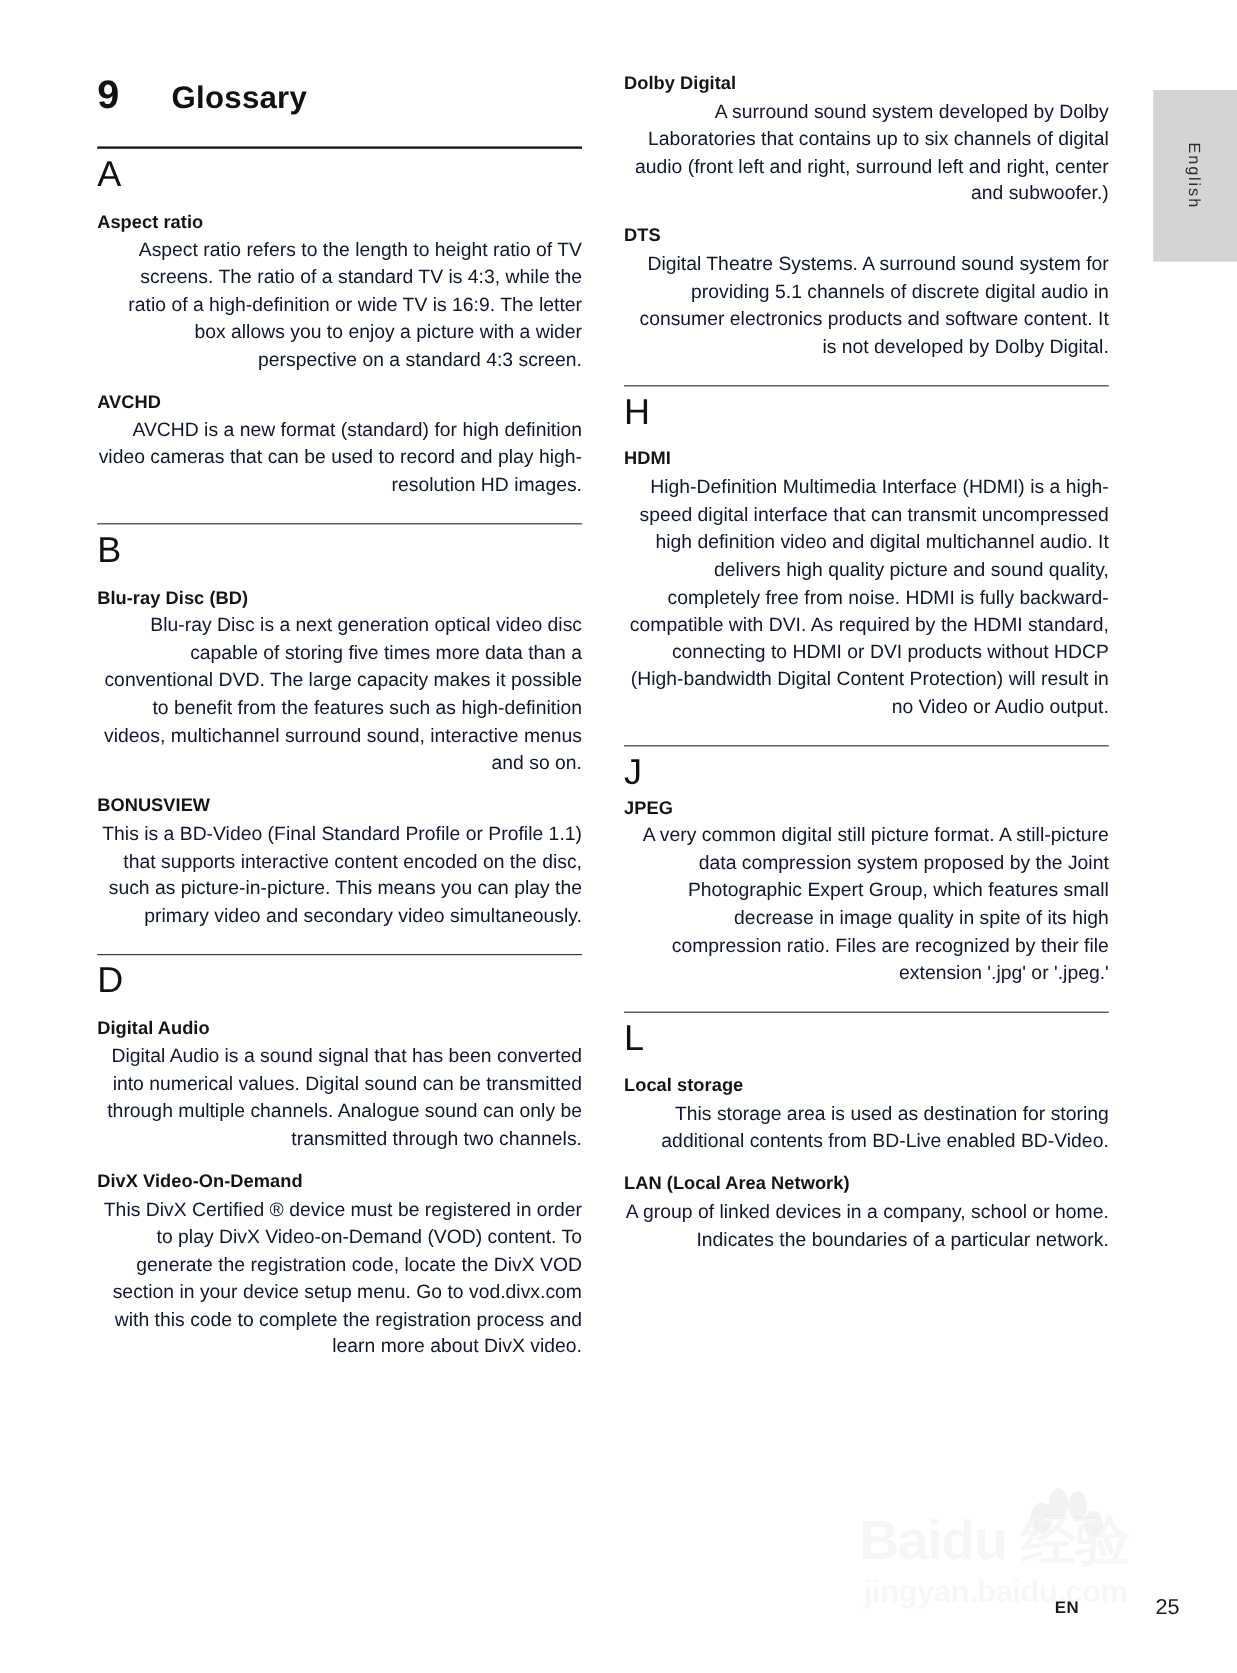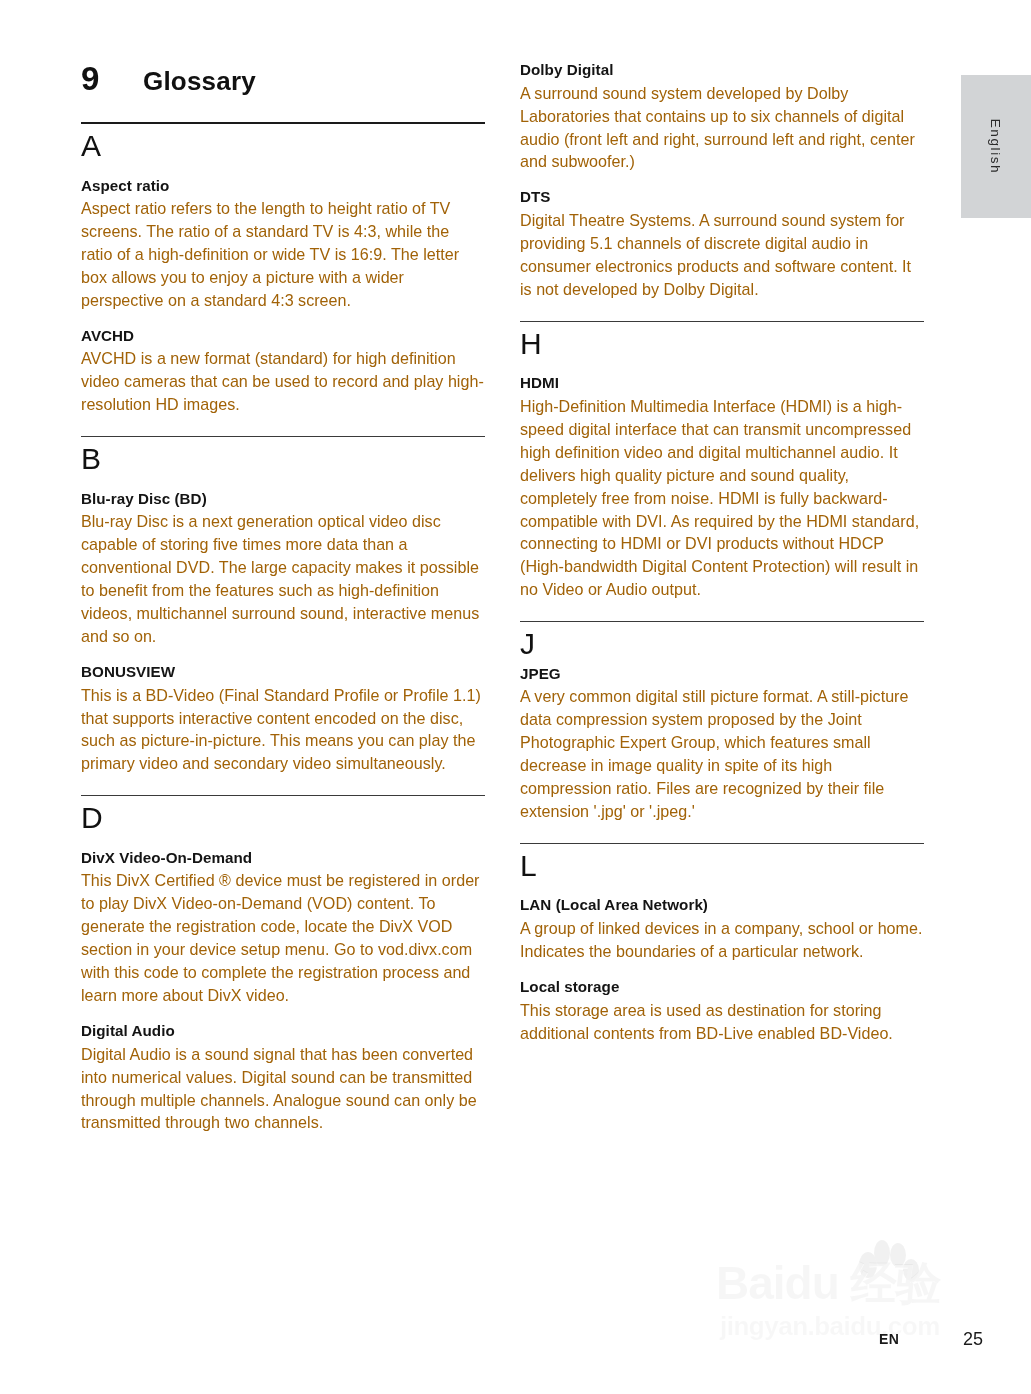--- a/index.html
+++ b/index.html
@@ -110,24 +110,25 @@
     font-size: 15.2px;
     font-weight: bold;
     color: #141414;
     line-height: 1.36;
     margin: 0 0 1px 0;
     letter-spacing: 0.05px;
   }
   .term-body {
     font-size: 16.1px;
     font-weight: 400;
-    color: #a16207;
+    color: #0f172a;
     line-height: 1.425;
     margin: 0;
     letter-spacing: 0.02px;
+    text-align: right;
   }
 
   
   .footer {
     position: absolute;
     left: 0;
     top: 1331px;
     width: 1031px;
     height: 24px;
     padding-left: 44px;
@@ -225,27 +226,27 @@
       <div class="term-body">Blu-ray Disc is a next generation optical video disc capable of storing five times more data than a conventional DVD. The large capacity makes it possible to benefit from the features such as high-definition videos, multichannel surround sound, interactive menus and so on.</div>
     </div>
     <div class="term">
       <div class="term-title">BONUSVIEW</div>
       <div class="term-body">This is a BD-Video (Final Standard Profile or Profile 1.1) that supports interactive content encoded on the disc, such as picture-in-picture. This means you can play the primary video and secondary video simultaneously.</div>
     </div>
 
     <hr class="rule-thin">
     <div class="letter">D</div>
     <div class="term">
+      <div class="term-title">Digital Audio</div>
+      <div class="term-body">Digital Audio is a sound signal that has been converted into numerical values. Digital sound can be transmitted through multiple channels. Analogue sound can only be transmitted through two channels.</div>
+    </div>
+    <div class="term">
       <div class="term-title">DivX Video-On-Demand</div>
       <div class="term-body">This DivX Certified ® device must be registered in order to play DivX Video-on-Demand (VOD) content. To generate the registration code, locate the DivX VOD section in your device setup menu. Go to vod.divx.com with this code to complete the registration process and learn more about DivX video.</div>
     </div>
-    <div class="term">
-      <div class="term-title">Digital Audio</div>
-      <div class="term-body">Digital Audio is a sound signal that has been converted into numerical values. Digital sound can be transmitted through multiple channels. Analogue sound can only be transmitted through two channels.</div>
-    </div>
 
   </div>
 
   <div class="col col-right">
 
     <div class="term">
       <div class="term-title">Dolby Digital</div>
       <div class="term-body">A surround sound system developed by Dolby Laboratories that contains up to six channels of digital audio (front left and right, surround left and right, center and subwoofer.)</div>
     </div>
     <div class="term">
@@ -265,26 +266,26 @@
     <hr class="rule-thin">
     <div class="letter tight">J</div>
     <div class="term">
       <div class="term-title">JPEG</div>
       <div class="term-body">A very common digital still picture format. A still-picture data compression system proposed by the Joint Photographic Expert Group, which features small decrease in image quality in spite of its high compression ratio. Files are recognized by their file extension '.jpg' or '.jpeg.'</div>
     </div>
 
     <hr class="rule-thin">
     <div class="letter">L</div>
     <div class="term">
+      <div class="term-title">Local storage</div>
+      <div class="term-body">This storage area is used as destination for storing additional contents from BD-Live enabled BD-Video.</div>
+    </div>
+    <div class="term">
       <div class="term-title">LAN (Local Area Network)</div>
       <div class="term-body">A group of linked devices in a company, school or home. Indicates the boundaries of a particular network.</div>
-    </div>
-    <div class="term">
-      <div class="term-title">Local storage</div>
-      <div class="term-body">This storage area is used as destination for storing additional contents from BD-Live enabled BD-Video.</div>
     </div>
 
   </div>
 
   <div class="watermark">
     <svg class="wm-paw" viewBox="0 0 70 56">
       <ellipse cx="16" cy="26" rx="9" ry="13" fill="#000"></ellipse>
       <ellipse cx="30" cy="14" rx="8" ry="13" fill="#000"></ellipse>
       <ellipse cx="46" cy="16" rx="8" ry="12" fill="#000"></ellipse>
       <ellipse cx="59" cy="31" rx="8" ry="11" fill="#000"></ellipse>

